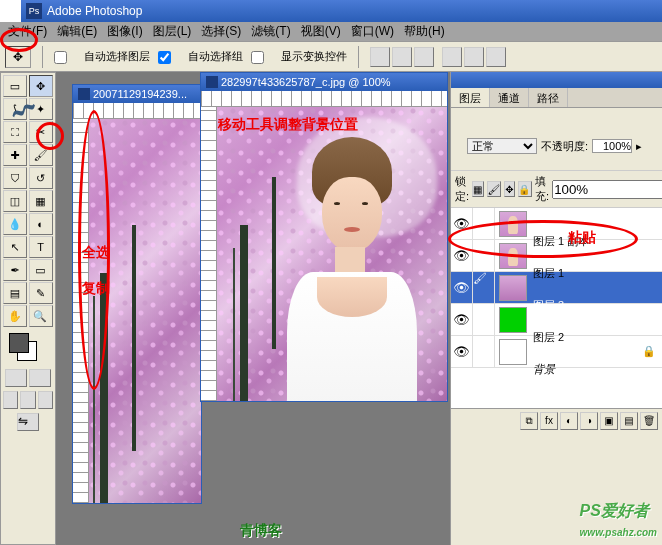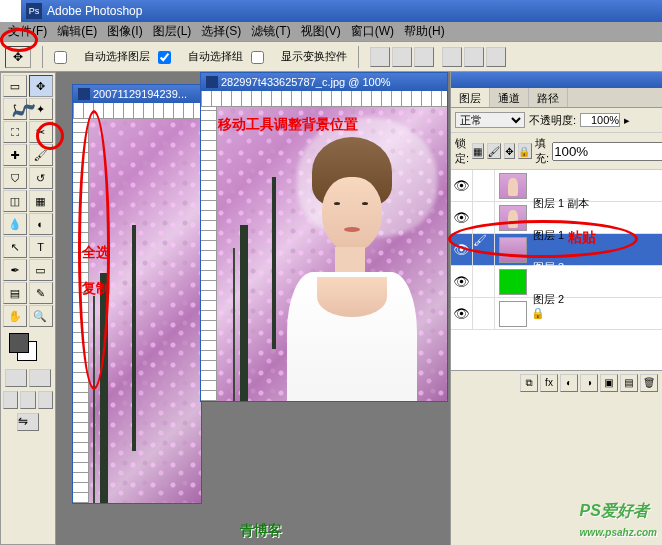--- a/index.html
+++ b/index.html
@@ -41,21 +41,21 @@
 .face::before { content: ""; position: absolute; top: 25px; left: 12px; width: 6px; height: 3px; background: #3a2a1a; border-radius: 50%; box-shadow: 28px 0 #3a2a1a; }
 .face::after { content: ""; position: absolute; top: 50px; left: 22px; width: 16px; height: 5px; background: #c86858; border-radius: 50%; }
 .neck { position: absolute; top: 120px; left: 68px; width: 30px; height: 35px; background: #f0d0b8; }
 .dress { position: absolute; top: 145px; left: 20px; width: 130px; height: 200px; background: linear-gradient(#fff, #f0f0f0); border-radius: 20% 20% 10% 10% / 30% 30% 5% 5%; }
 .dress::before { content: ""; position: absolute; top: 5px; left: 30px; width: 70px; height: 40px; background: linear-gradient(#f8d8c0, #e8c0a8); border-radius: 0 0 50% 50%; }
 .panels { position: absolute; right: 0; top: 0; width: 212px; height: 100%; background: #ece9d8; border-left: 1px solid #999; }
 .panel-title { background: linear-gradient(#4a7bd6, #2a5db6); height: 16px; }
 .panel-tabs { display: flex; background: #d8d4c8; height: 20px; border-bottom: 1px solid #999; }
 .panel-tab { padding: 3px 8px; font-size: 11px; cursor: pointer; border-right: 1px solid #bbb; }
 .panel-tab.active { background: #ece9d8; }
-.panel-controls { padding: 4px; display: flex; flex-wrap: wrap; gap: 4px; align-items: center; font-size: 11px; }
+.panel-controls { padding: 16px; display: flex; flex-wrap: wrap; gap: 4px; align-items: center; font-size: 11px; margin-top: 14px; }
 .panel-controls select, .panel-controls input { font-size: 11px; border: 1px solid #999; }
 .panel-controls select { width: 70px; }
 .panel-controls input { width: 40px; text-align: right; }
 .lock-row { padding: 3px 4px; display: flex; align-items: center; gap: 3px; font-size: 11px; border-top: 1px solid #ccc; border-bottom: 1px solid #ccc; }
 .lock-ic { width: 16px; height: 16px; border: 1px outset #ccc; background: #ddd; font-size: 10px; display: flex; align-items: center; justify-content: center; }
 .layers-list { background: #fff; height: 200px; overflow-y: auto; }
 .layer-row { display: flex; align-items: center; height: 32px; border-bottom: 1px solid #ddd; font-size: 11px; cursor: pointer; }
 .layer-row.selected { background: #3a6ac8; color: #fff; }
 .layer-vis { width: 22px; height: 100%; border-right: 1px solid #ddd; display: flex; align-items: center; justify-content: center; font-size: 13px; }
 .layer-link { width: 22px; height: 100%; border-right: 1px solid #ddd; }
@@ -251,20 +251,21 @@
       <div class="layer-row">
         <div class="layer-vis">👁</div>
         <div class="layer-link"></div>
         <div class="layer-thumb thumb-green"></div>
         <div class="layer-name">图层 2</div>
       </div>
       <div class="layer-row">
         <div class="layer-vis">👁</div>
         <div class="layer-link"></div>
         <div class="layer-thumb thumb-white"></div>
+        <div class="layer-name" style="font-style:italic">背景</div>
         <span style="margin-right:6px">🔒</span>
       </div>
     </div>
     <div class="panel-bottom">
       <div>⧉</div>
       <div>fx</div>
       <div>◐</div>
       <div>◑</div>
       <div>▣</div>
       <div>▤</div>

